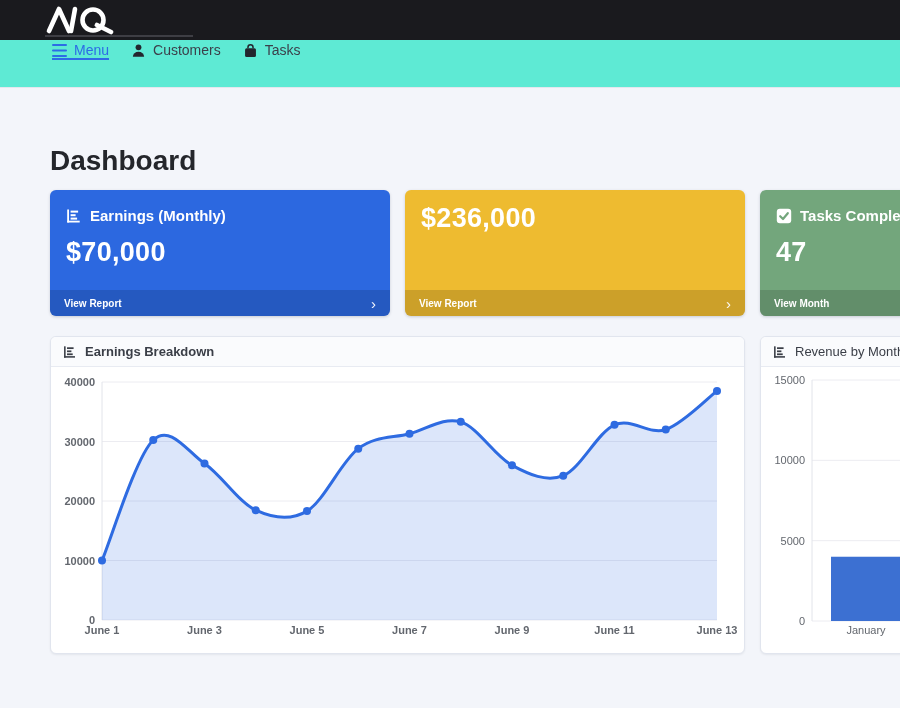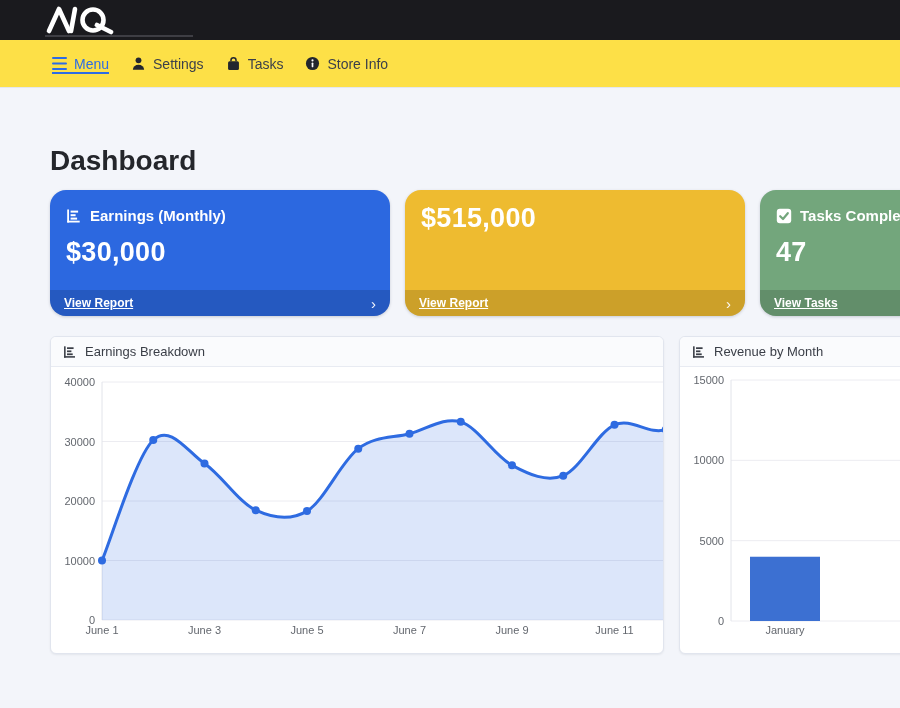--- a/index.html
+++ b/index.html
@@ -11,54 +11,54 @@
     overflow:hidden;
     color:#24262b;
   }
   
   .topbar { position:absolute; top:0; left:0; width:900px; height:40px; background:#1a1a1e; }
   .logo { position:absolute; left:45px; top:5px; }
   .logo-underline { position:absolute; left:45px; top:35px; width:148px; height:2px; background:#3e3e44; }
   
   .navbar {
     position:absolute; top:40px; left:0; width:900px; height:48px;
-    background:#fde047; border-bottom:1px solid #e4e7ee;
-    display:flex; align-items:center; padding-left:52px; gap:22px;
+    background:#5eead4; border-bottom:1px solid #e4e7ee;
+    display:flex; align-items:flex-start; padding-left:52px; gap:22px;
   }
   .nav-item {
     display:flex; align-items:center; gap:7px; cursor:pointer;
     font-size:14px; color:#3b3f4a; border-bottom:2px solid transparent; padding-top:2px;
   }
   .nav-item svg { display:block; }
   .nav-item.active { color:#2d6ce5; border-bottom-color:#2d6ce5; }
   .nav-item.active svg * { fill:#2d6ce5; }
   
   .content { position:absolute; top:88px; left:0; width:1150px; padding-left:50px; }
   h1.page-title { margin-top:56px; font-size:28px; font-weight:700; color:#24262b; line-height:34px; }
   
   .cards-row { display:flex; gap:15px; margin-top:12px; width:1100px; }
   .stat-card {
-    width:340px; height:126px; border-radius:16px; position:relative; color:#fff;
+    width:340px; height:126px; border-radius:6px; position:relative; color:#fff;
     box-shadow:0 1px 3px rgba(50,60,80,0.22); overflow:hidden;
   }
   .card-head { display:flex; align-items:center; gap:8px; padding:17px 16px 0 16px; font-size:15px; font-weight:700; }
   .card-value { padding:0 16px; margin-top:13px; font-size:27px; font-weight:700; letter-spacing:0.3px; }
   .card-footer {
     position:absolute; left:0; right:0; bottom:0; height:26px; background:rgba(0,0,0,0.14);
     display:flex; align-items:center; justify-content:space-between; padding:0 14px;
   }
-  .card-footer a { color:#fff; font-size:12px; font-weight:700; text-decoration:underline; cursor:pointer; }
+  .card-footer a { color:#fff; font-size:10px; font-weight:700; cursor:pointer; }
   .chev { font-size:15px; line-height:1; color:#fff; opacity:0.95; }
   
   .panels-row { display:flex; gap:15px; margin-top:20px; width:1100px; }
   .panel {
     background:#fff; border:1px solid #e1e5ee; border-radius:6px; height:318px;
     box-shadow:0 1px 2px rgba(50,60,80,0.08); overflow:hidden;
   }
-  .panel-1 { width:614px; }
+  .panel-1 { width:695px;font-weight:bold; }
   .panel-2 { width:340px; }
   .panel-header {
     height:30px; background:#fafbfd; border-bottom:1px solid #e8ebf2;
     display:flex; align-items:center; gap:8px; padding:0 12px;
     font-size:13px; color:#3a3e47;
   }
   .panel-body { height:285px; }
   svg text { font-family:"Liberation Sans", sans-serif; }
 </style>
 </head>
@@ -87,82 +87,74 @@
     </svg>
     <span>Menu</span>
   </div>
   <div class="nav-item">
     <svg width="15" height="15" viewBox="0 0 16 16">
       <g fill="#23262e">
           <circle cx="8" cy="4.6" r="3.1"></circle>
           <path d="M2 14.6 a6 5.2 0 0 1 12 0 z"></path>
         </g>
     </svg>
-    <span>Settings</span>
+    <span>Customers</span>
   </div>
   <div class="nav-item">
     <svg width="15" height="15" viewBox="0 0 16 16">
       <path d="M5.3 5.5 V4.6 a2.7 2.7 0 0 1 5.4 0 V5.5" stroke="#23262e" stroke-width="1.6" fill="none"></path>
       <rect x="2.2" y="5.5" width="11.6" height="9.3" rx="1.6" fill="#23262e"></rect>
     </svg>
     <span>Tasks</span>
-  </div>
-  <div class="nav-item">
-    <svg width="15" height="15" viewBox="0 0 16 16">
-      <circle cx="8" cy="8" r="7" fill="#23262e"></circle>
-      <circle cx="8" cy="4.7" r="1.15" fill="#ffffff"></circle>
-      <rect x="7.1" y="6.8" width="1.8" height="5.2" rx="0.9" fill="#ffffff"></rect>
-    </svg>
-    <span>Store Info</span>
   </div>
 </div>
 
 <div class="content">
   <h1 class="page-title">Dashboard</h1>
 
   <div class="cards-row">
     <div class="stat-card" style="background: rgb(44, 104, 224);">
       <div class="card-head">
         <svg width="16" height="16" viewBox="0 0 16 16">
           <g fill="#ffffff">
               <rect x="1.2" y="1.5" width="1.8" height="13"></rect>
               <rect x="1.2" y="12.7" width="12.5" height="1.8"></rect>
               <rect x="4.6" y="2.6" width="7.5" height="2"></rect>
               <rect x="4.6" y="6.2" width="5" height="2"></rect>
               <rect x="4.6" y="9.6" width="6.5" height="2"></rect>
             </g>
         </svg>
         <span>Earnings (Monthly)</span>
       </div>
-      <div class="card-value">$30,000</div>
+      <div class="card-value">$70,000</div>
       <div class="card-footer">
         <a>View Report</a>
         <span class="chev">›</span>
       </div>
     </div>
 
     <div class="stat-card" style="background: rgb(238, 187, 48);">
-      <div class="card-value">$515,000</div>
+      <div class="card-value">$236,000</div>
       <div class="card-footer">
         <a>View Report</a>
         <span class="chev">›</span>
       </div>
     </div>
 
     <div class="stat-card" style="background: rgb(115, 166, 124);">
       <div class="card-head">
         <svg width="16" height="16" viewBox="0 0 16 16">
           <rect x="0.8" y="0.8" width="14.4" height="14.4" rx="3" fill="#ffffff"></rect>
           <path d="M4.2 8.2 L7 11 L11.8 5.2" stroke="#73a67c" stroke-width="2.2" fill="none" stroke-linecap="round" stroke-linejoin="round"></path>
         </svg>
         <span>Tasks Completed</span>
       </div>
       <div class="card-value">47</div>
       <div class="card-footer">
-        <a>View Tasks</a>
+        <a>View Month</a>
 
       </div>
     </div>
   </div>
 
   <div class="panels-row">
     <div class="panel panel-1">
       <div class="panel-header">
         <svg width="14" height="14" viewBox="0 0 16 16">
           <g fill="#3a3e47">

